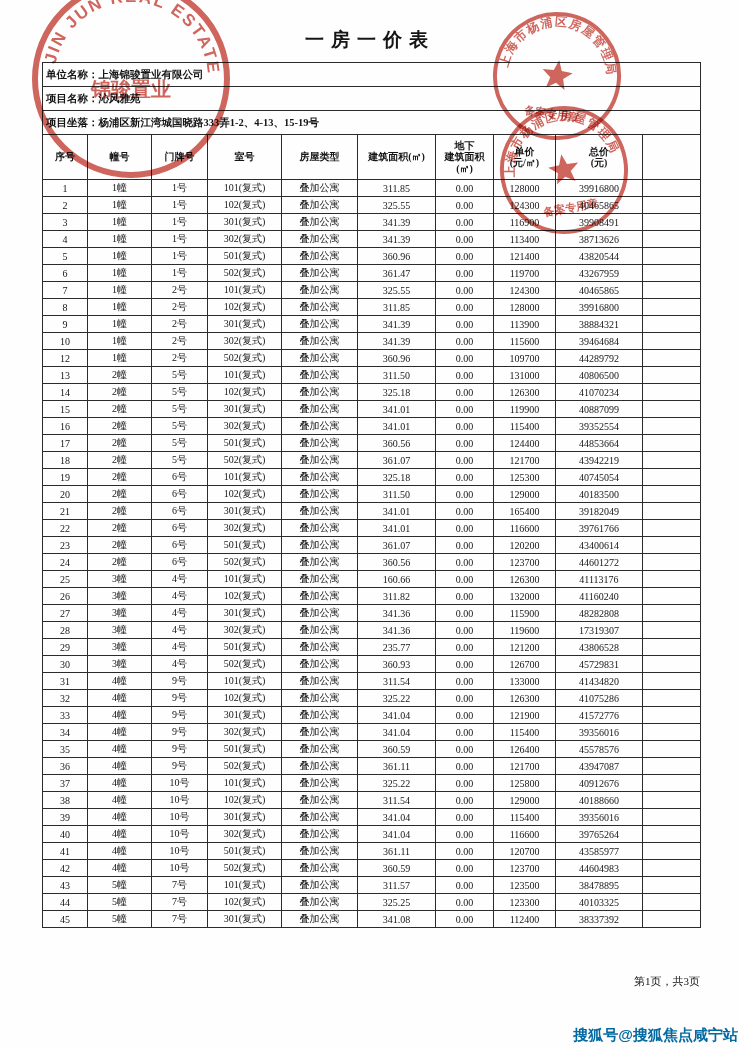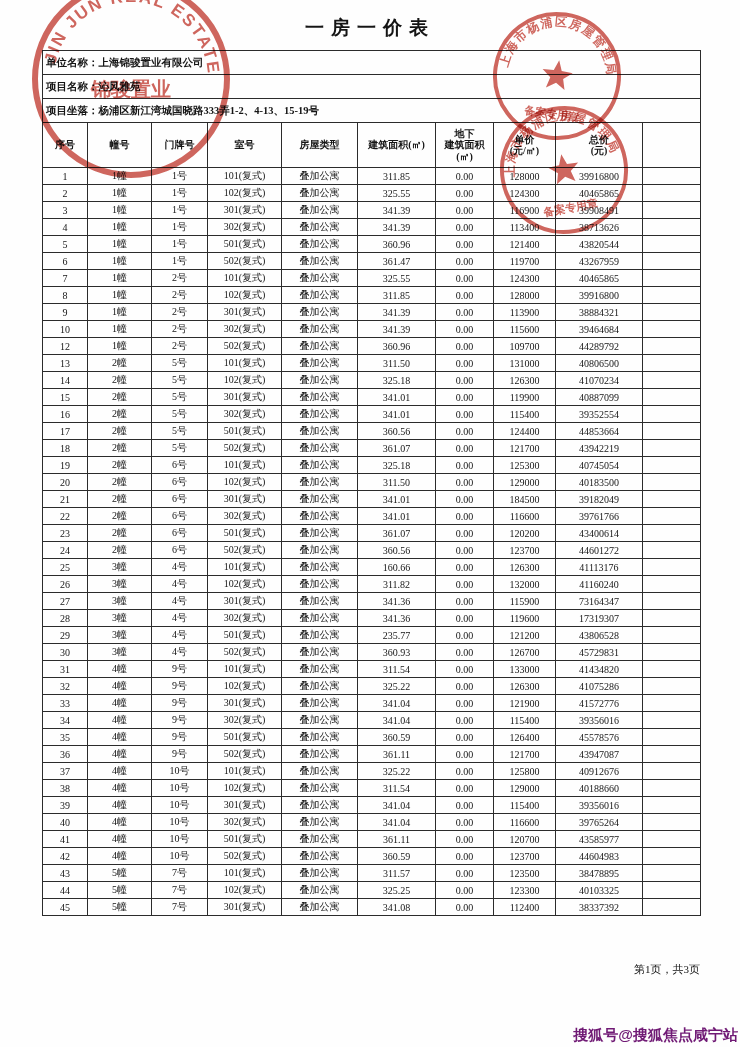--- a/index.html
+++ b/index.html
@@ -8,21 +8,21 @@
     position: relative;
     width: 740px;
     height: 1047px;
     background: #fefefe;
     overflow: hidden;
     font-family: "Liberation Serif", "DejaVu Serif", serif;
     color: #151515;
   }
   .title {
     margin: 0;
-    padding-top: 15px;
+    padding-top: 27px;
     text-align: center;
     font-size: 19px;
     font-weight: bold;
     letter-spacing: 7px;
   }
   table.price {
     margin: 9px 0 0 42px;
     width: 658px;
     border-collapse: collapse;
     table-layout: fixed;
@@ -51,21 +51,21 @@
   .footer {
     width: 658px;
     margin: 46px 0 0 42px;
     text-align: right;
     font-size: 11px;
   }
   .sohu {
     position: absolute;
     right: 2px;
     bottom: 2px;
-    color: #701a75;
+    color: #0369a1;
     font-size: 15px;
     font-weight: bold;
     font-family: "Liberation Sans", "DejaVu Sans", sans-serif;
   }
   .seal {
     position: absolute;
     mix-blend-mode: multiply;
     opacity: 0.78;
     pointer-events: none;
     z-index: 5;
@@ -381,21 +381,21 @@
           <td></td>
         </tr>
         <tr>
           <td>21</td>
           <td>2幢</td>
           <td>6号</td>
           <td>301(复式)</td>
           <td>叠加公寓</td>
           <td>341.01</td>
           <td>0.00</td>
-          <td>184500</td>
+          <td>165400</td>
           <td>39182049</td>
           <td></td>
         </tr>
         <tr>
           <td>22</td>
           <td>2幢</td>
           <td>6号</td>
           <td>302(复式)</td>
           <td>叠加公寓</td>
           <td>341.01</td>
@@ -454,21 +454,21 @@
         </tr>
         <tr>
           <td>27</td>
           <td>3幢</td>
           <td>4号</td>
           <td>301(复式)</td>
           <td>叠加公寓</td>
           <td>341.36</td>
           <td>0.00</td>
           <td>115900</td>
-          <td>73164347</td>
+          <td>48282808</td>
           <td></td>
         </tr>
         <tr>
           <td>28</td>
           <td>3幢</td>
           <td>4号</td>
           <td>302(复式)</td>
           <td>叠加公寓</td>
           <td>341.36</td>
           <td>0.00</td>

